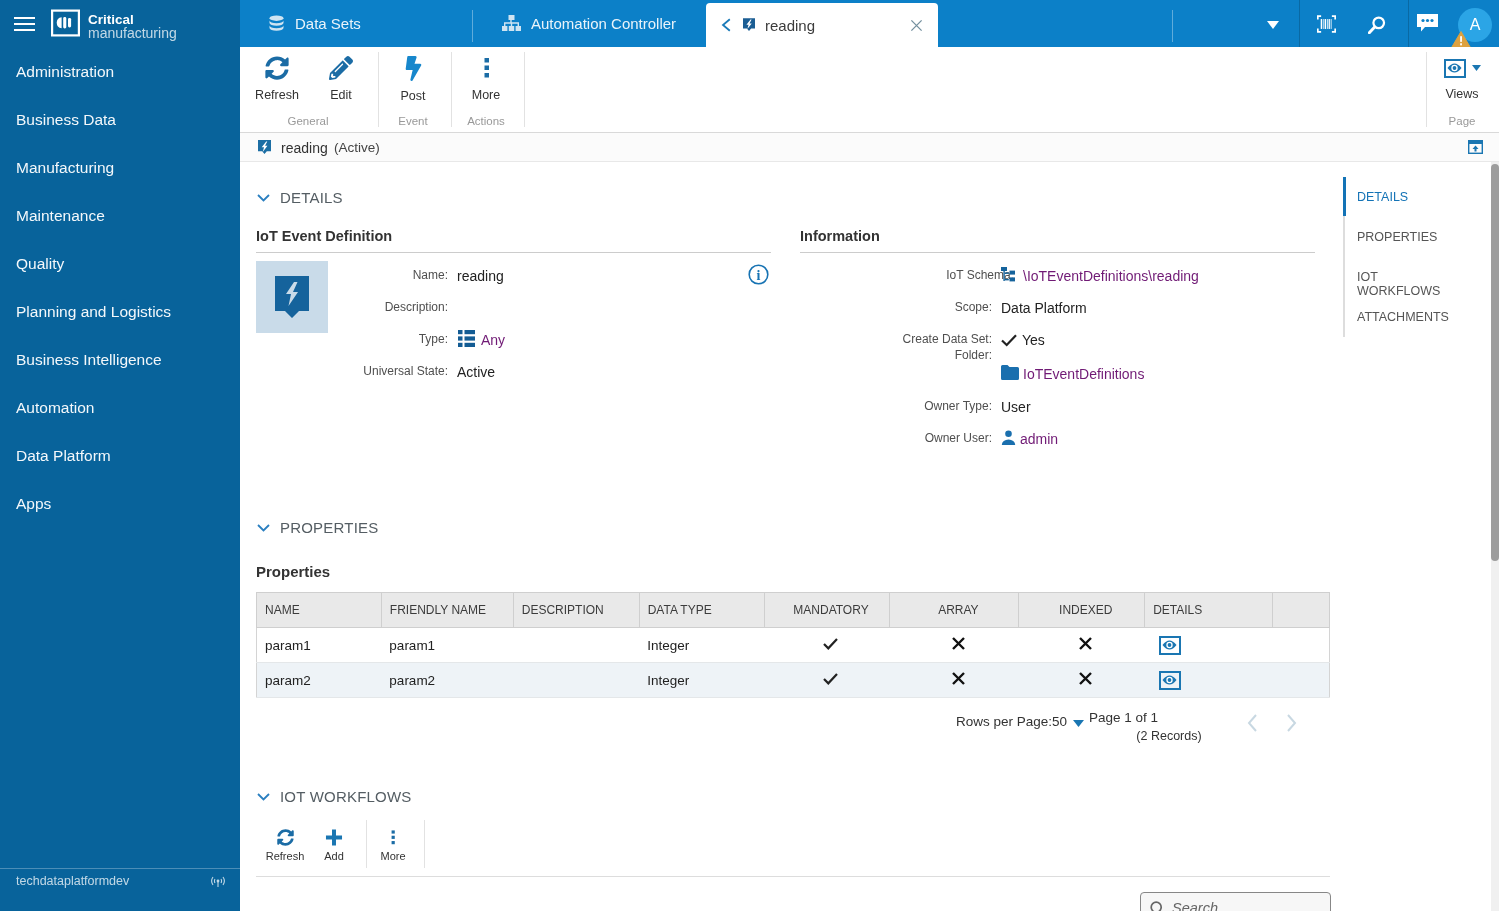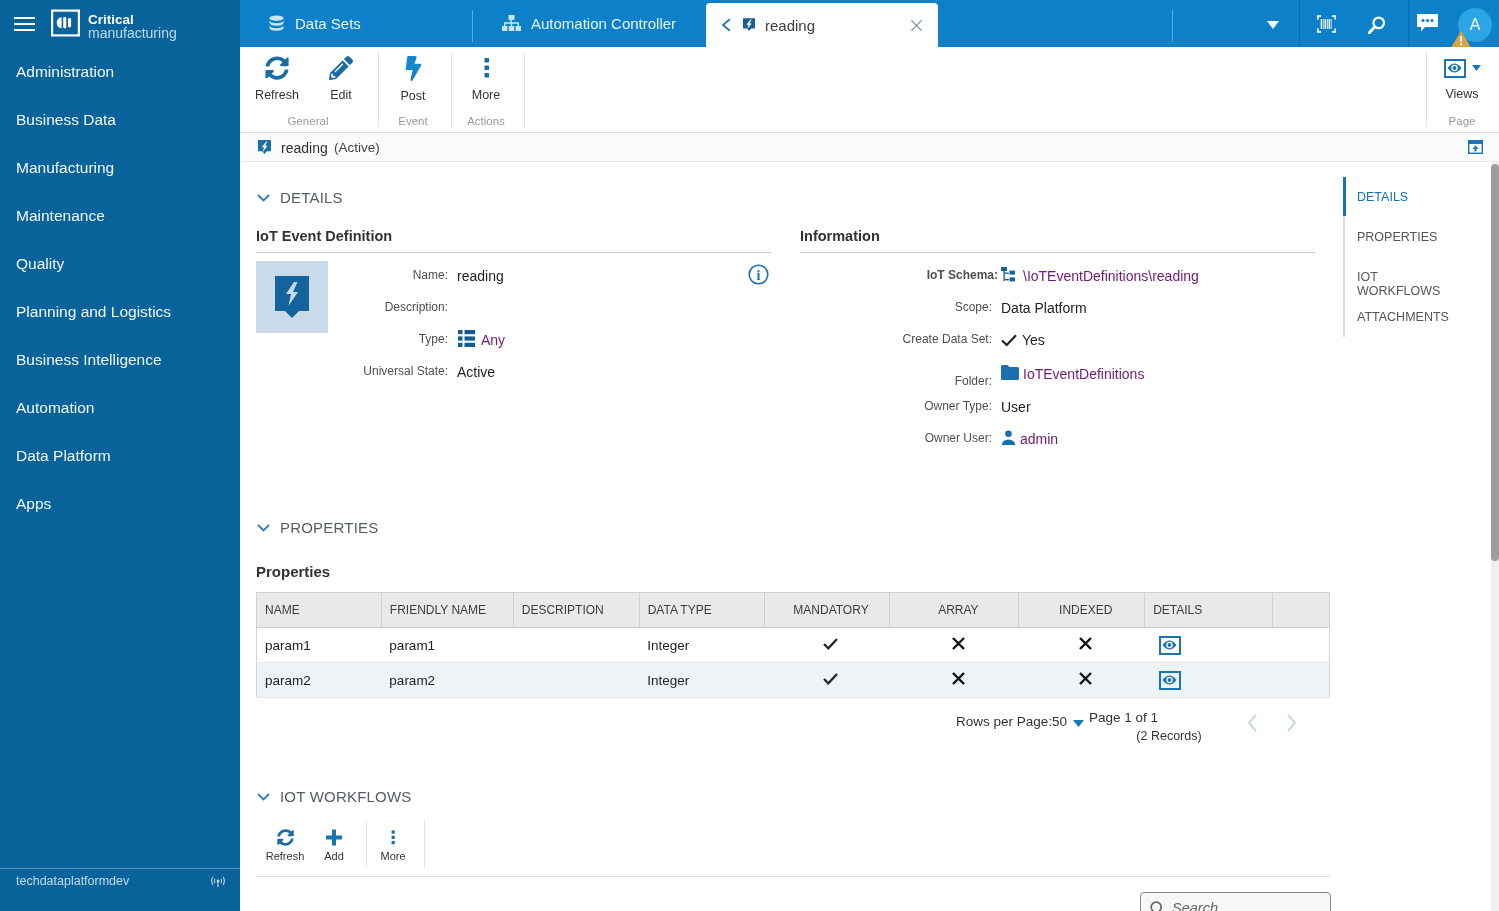--- a/index.html
+++ b/index.html
@@ -263,38 +263,38 @@
     <a class="lnk abs" style="left:241px; top:170px;">Any</a>
     <div class="flabel" style="left:100px; top:202px; width:108px;">Universal State:</div>
     <div class="fval" style="left:217px; top:202px;">Active</div>
     <svg class="abs" style="left:508px; top:102px;" width="21" height="21" viewBox="0 0 21 21">
         <circle cx="10.5" cy="10.5" r="9.3" fill="none" stroke="#1773b3" stroke-width="1.6"></circle>
         <text x="10.5" y="15.5" font-family="Liberation Serif, serif" font-size="14" font-weight="bold" fill="#1773b3" text-anchor="middle">i</text>
       </svg>
 
     <div class="panelhead" style="left:560px; top:66px;">Information</div>
     <div class="hr" style="left:560px; top:90px; width:515px;"></div>
-    <div class="flabel" style="left:628px; top:106px; width:130px;font-weight:bold;">IoT Schema:</div>
+    <div class="flabel" style="left:644px; top:106px; width:130px;">IoT Schema:</div>
     <svg class="abs" style="left:761px; top:105px;" width="17" height="16" viewBox="0 0 17 16" fill="#15639c">
         <rect x="0" y="0" width="6" height="4"></rect>
         <rect x="2.4" y="4" width="1.4" height="10"></rect>
         <rect x="3.8" y="5.5" width="4" height="1.4"></rect>
         <rect x="8.5" y="3.6" width="5.5" height="4"></rect>
         <rect x="3.8" y="12" width="4" height="1.4"></rect>
         <rect x="8.5" y="10.4" width="5.5" height="4"></rect>
       </svg>
     <a class="lnk abs" style="left:783px; top:106px;">\IoTEventDefinitions\reading</a>
     <div class="flabel" style="left:622px; top:138px; width:130px;">Scope:</div>
     <div class="fval" style="left:761px; top:138px;">Data Platform</div>
     <div class="flabel" style="left:622px; top:170px; width:130px;">Create Data Set:</div>
     <svg class="abs" style="left:761px; top:172px;" width="16" height="13" viewBox="0 0 16 13">
         <path d="M1 6.5 L5.7 11 L15 1.2" fill="none" stroke="#222" stroke-width="2.2"></path>
       </svg>
     <div class="fval" style="left:782px; top:170px;">Yes</div>
-    <div class="flabel" style="left:622px; top:212px; width:130px;">Folder:</div>
+    <div class="flabel" style="left:622px; top:186px; width:130px;">Folder:</div>
     <svg class="abs" style="left:761px; top:203px;" width="18" height="15" viewBox="0 0 18 15">
         <path d="M0 1.5 A1.5 1.5 0 0 1 1.5 0 L6.5 0 L8.5 2 L16.5 2 A1.5 1.5 0 0 1 18 3.5 L18 13.5 A1.5 1.5 0 0 1 16.5 15 L1.5 15 A1.5 1.5 0 0 1 0 13.5 Z" fill="#1a6fae"></path>
       </svg>
     <a class="lnk abs" style="left:783px; top:204px;">IoTEventDefinitions</a>
     <div class="flabel" style="left:622px; top:237px; width:130px;">Owner Type:</div>
     <div class="fval" style="left:761px; top:237px;">User</div>
     <div class="flabel" style="left:622px; top:269px; width:130px;">Owner User:</div>
     <svg class="abs" style="left:761px; top:268px;" width="15" height="15" viewBox="0 0 15 15" fill="#1a6fae">
         <circle cx="7.5" cy="3.8" r="3.3"></circle>
         <path d="M0.8 15 a6.7 5.6 0 0 1 13.4 0 Z"></path>

